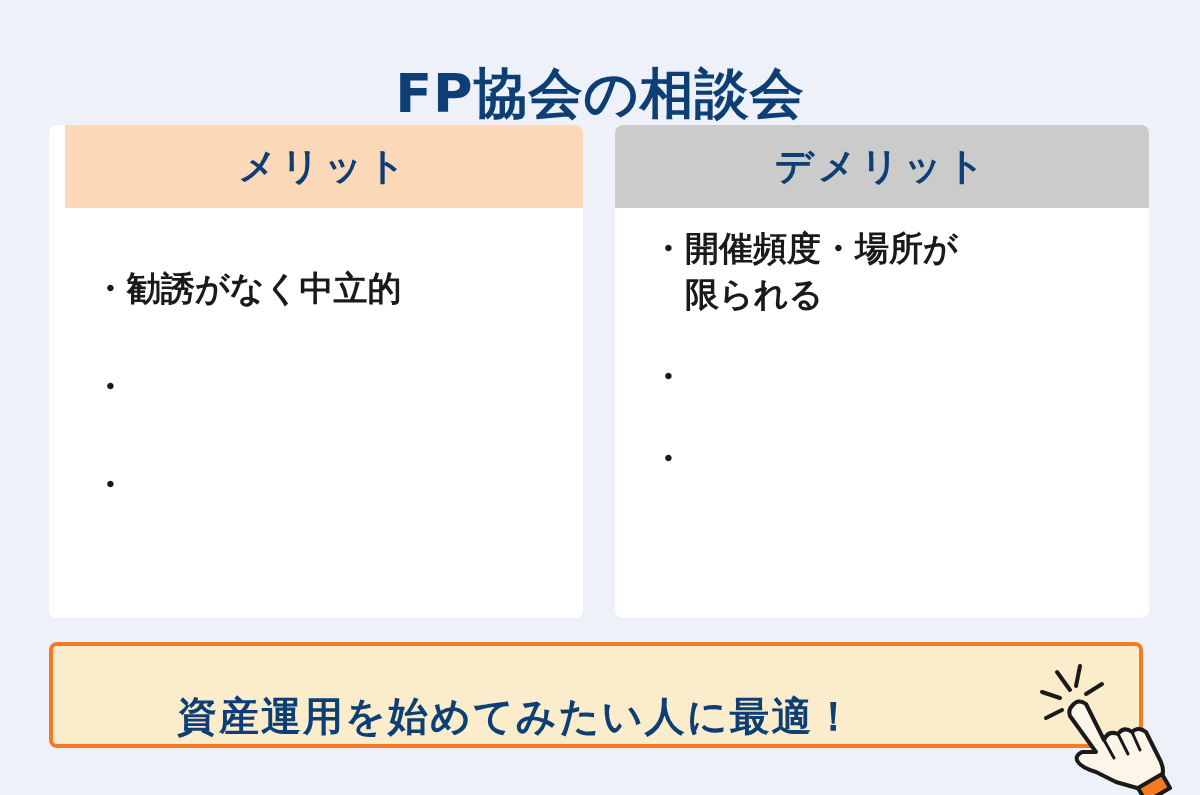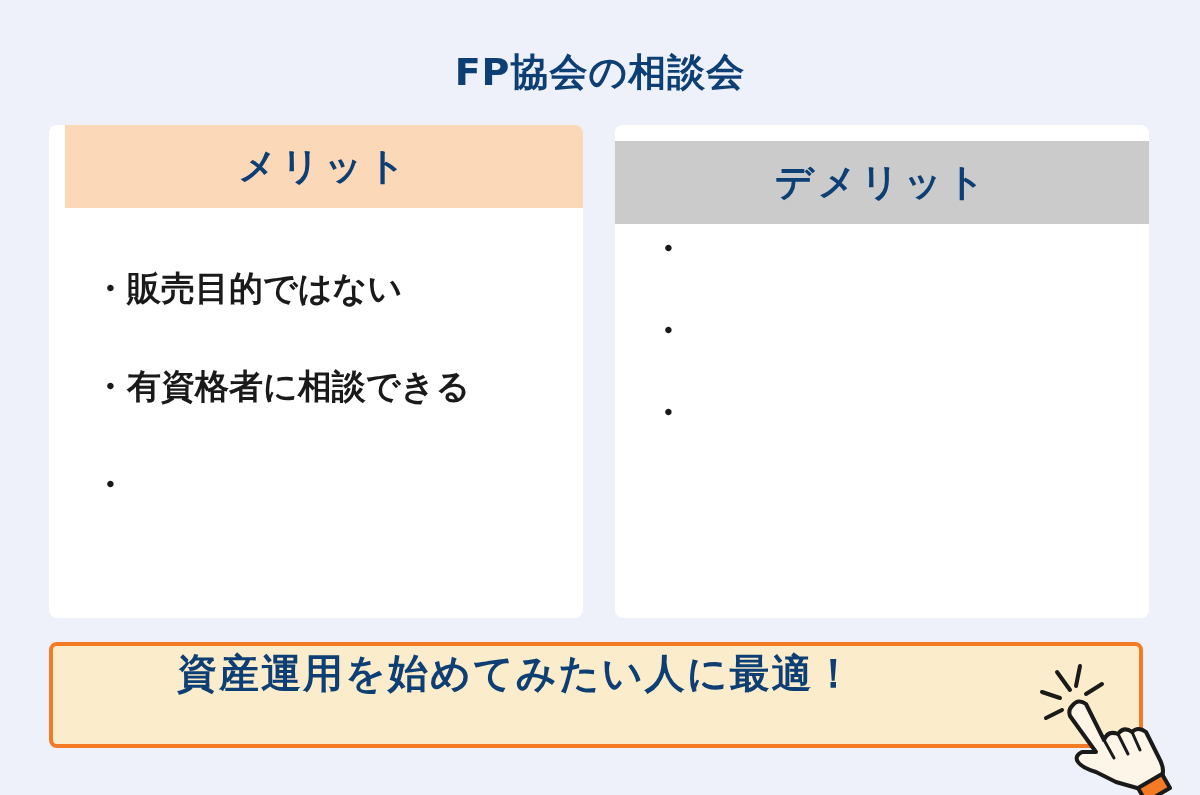--- a/index.html
+++ b/index.html
@@ -4,85 +4,86 @@
 <style>
   html, body { margin: 0; padding: 0; }
   body {
     width: 1200px; height: 795px; overflow: hidden;
     background: #eef1f9;
     font-family: "DejaVu Sans", "Liberation Sans", sans-serif;
     position: relative;
   }
   .title {
     position: absolute; left: 0; top: 22px; width: 1200px;
-    text-align: center; font-size: 38px; font-weight: bold;
+    text-align: center; font-size: 54px; font-weight: bold;
     color: #0e3f74; letter-spacing: 1px;
   }
   .card {
     position: absolute; top: 125px; width: 534px; height: 493px;
     background: #ffffff; border-radius: 8px; overflow: hidden;
   }
   .card.left { left: 49px; }
   .card.right { left: 615px; }
   .card-head {
     height: 83px; display: flex; align-items: center; justify-content: center;
     font-size: 38px; font-weight: bold; color: #0e3f74; letter-spacing: 4px;
   }
   .left .card-head { background: #fad8b8; margin-left: 16px; }
-  .right .card-head { background: #cbcbcb; margin-top: 16px; }
+  .right .card-head { background: #cbcbcb; }
   .list { list-style: none; margin: 0; padding: 0; position: absolute; left: 0; right: 0; }
   .left .list { top: 140px; }
   .right .list { top: 100px; }
   .item {
     display: flex; font-size: 34px; font-weight: bold; color: #1a1a1a;
     line-height: 46px;
   }
   .left .item { margin-bottom: 52px; padding-left: 44px; }
   .right .item { margin-bottom: 36px; padding-left: 36px; }
   .bullet { width: 34px; flex: 0 0 34px; text-align: center; }
   .item-text { white-space: pre-line; }
   .banner {
     position: absolute; left: 49px; top: 642px; width: 1094px; height: 106px;
     box-sizing: border-box; border: 4px solid #f47a24; border-radius: 8px;
     background: #fbeccc;
-    display: flex; align-items: flex-start;
+    display: flex; align-items: flex-end;
   }
   .banner-text {
     margin-left: 124px; font-size: 40px; font-weight: bold; color: #0e3f74;
     letter-spacing: 2px;
   }
   .hand { position: absolute; left: 1020px; top: 660px; width: 160px; height: 135px; }
 </style>
 </head>
 <body>
 
 <h1 class="title">FP協会の相談会</h1>
 
 <section class="card left">
   <div class="card-head">メリット</div>
   <ul class="list">
     <li class="item">
       <span class="bullet">・</span>
-      <span class="item-text">販売目的ではない</span>
+      <span class="item-text">勧誘がなく中立的</span>
     </li>
     <li class="item">
       <span class="bullet">・</span>
-      <span class="item-text">有資格者に相談できる</span>
     </li>
     <li class="item">
       <span class="bullet">・</span>
     </li>
   </ul>
 </section>
 
 <section class="card right">
   <div class="card-head">デメリット</div>
   <ul class="list">
     <li class="item">
       <span class="bullet">・</span>
+      <span class="item-text">開催頻度・場所が
+限られる</span>
     </li>
     <li class="item">
       <span class="bullet">・</span>
     </li>
     <li class="item">
       <span class="bullet">・</span>
     </li>
   </ul>
 </section>
 

